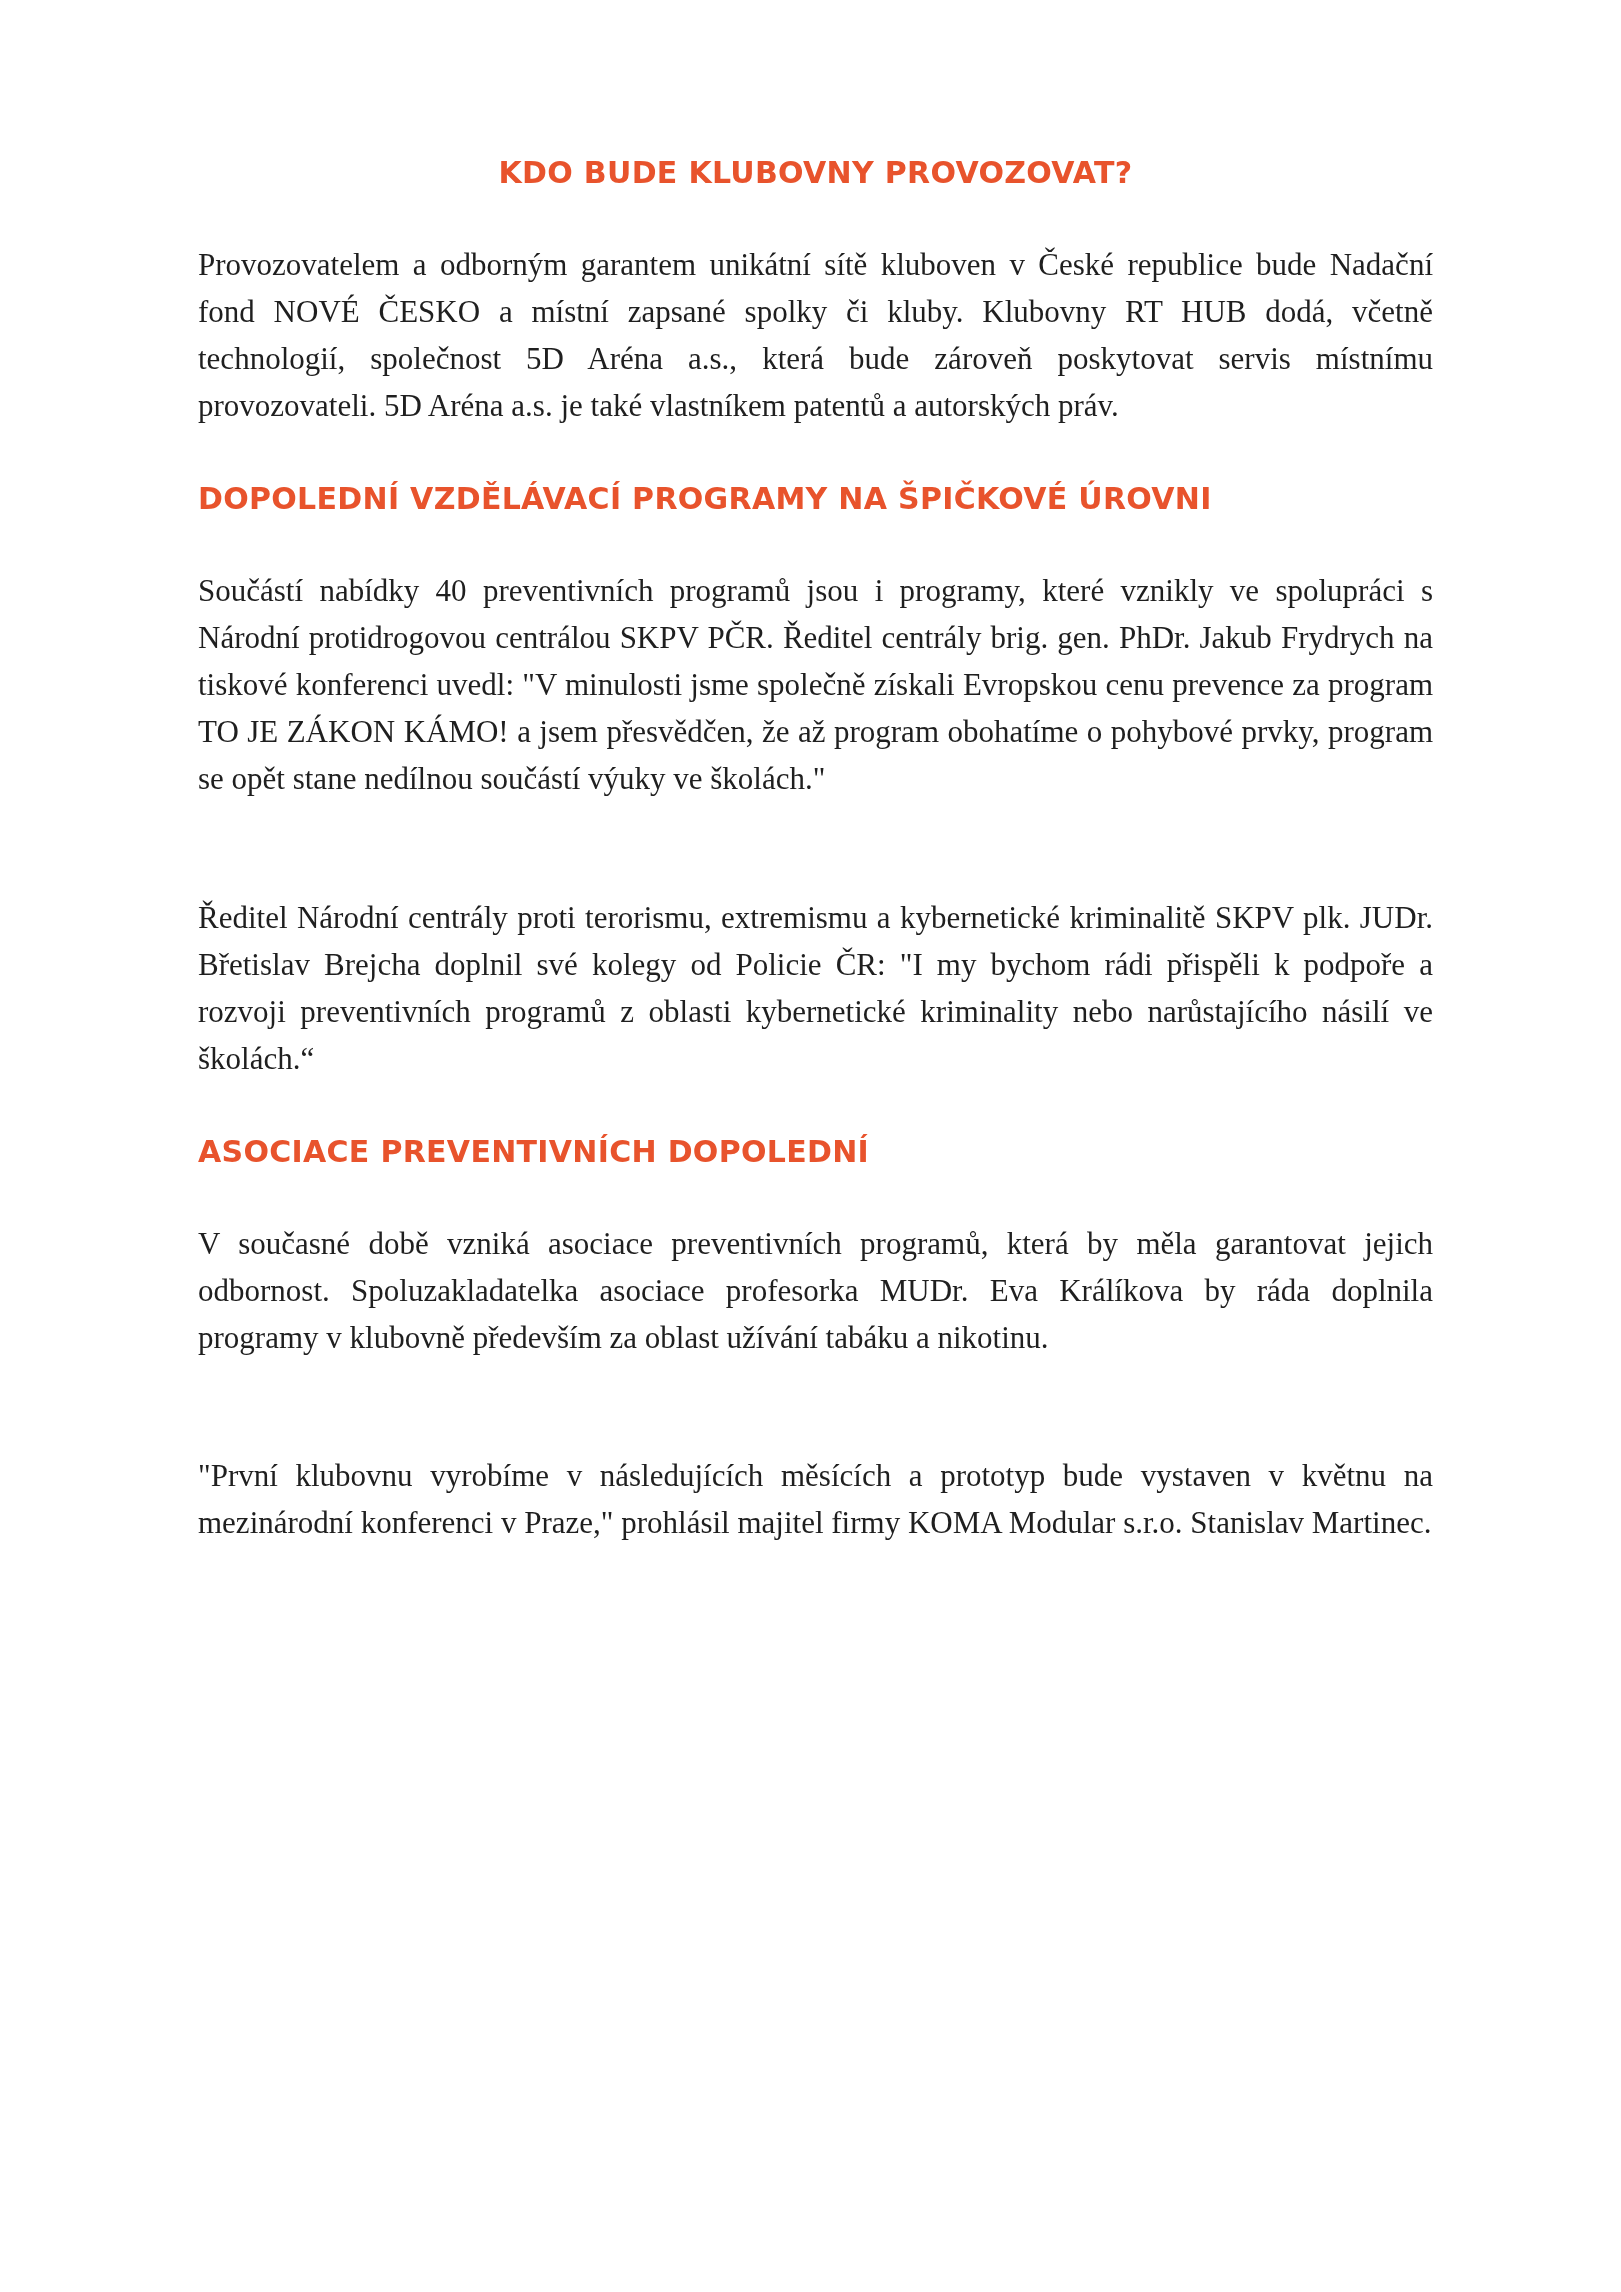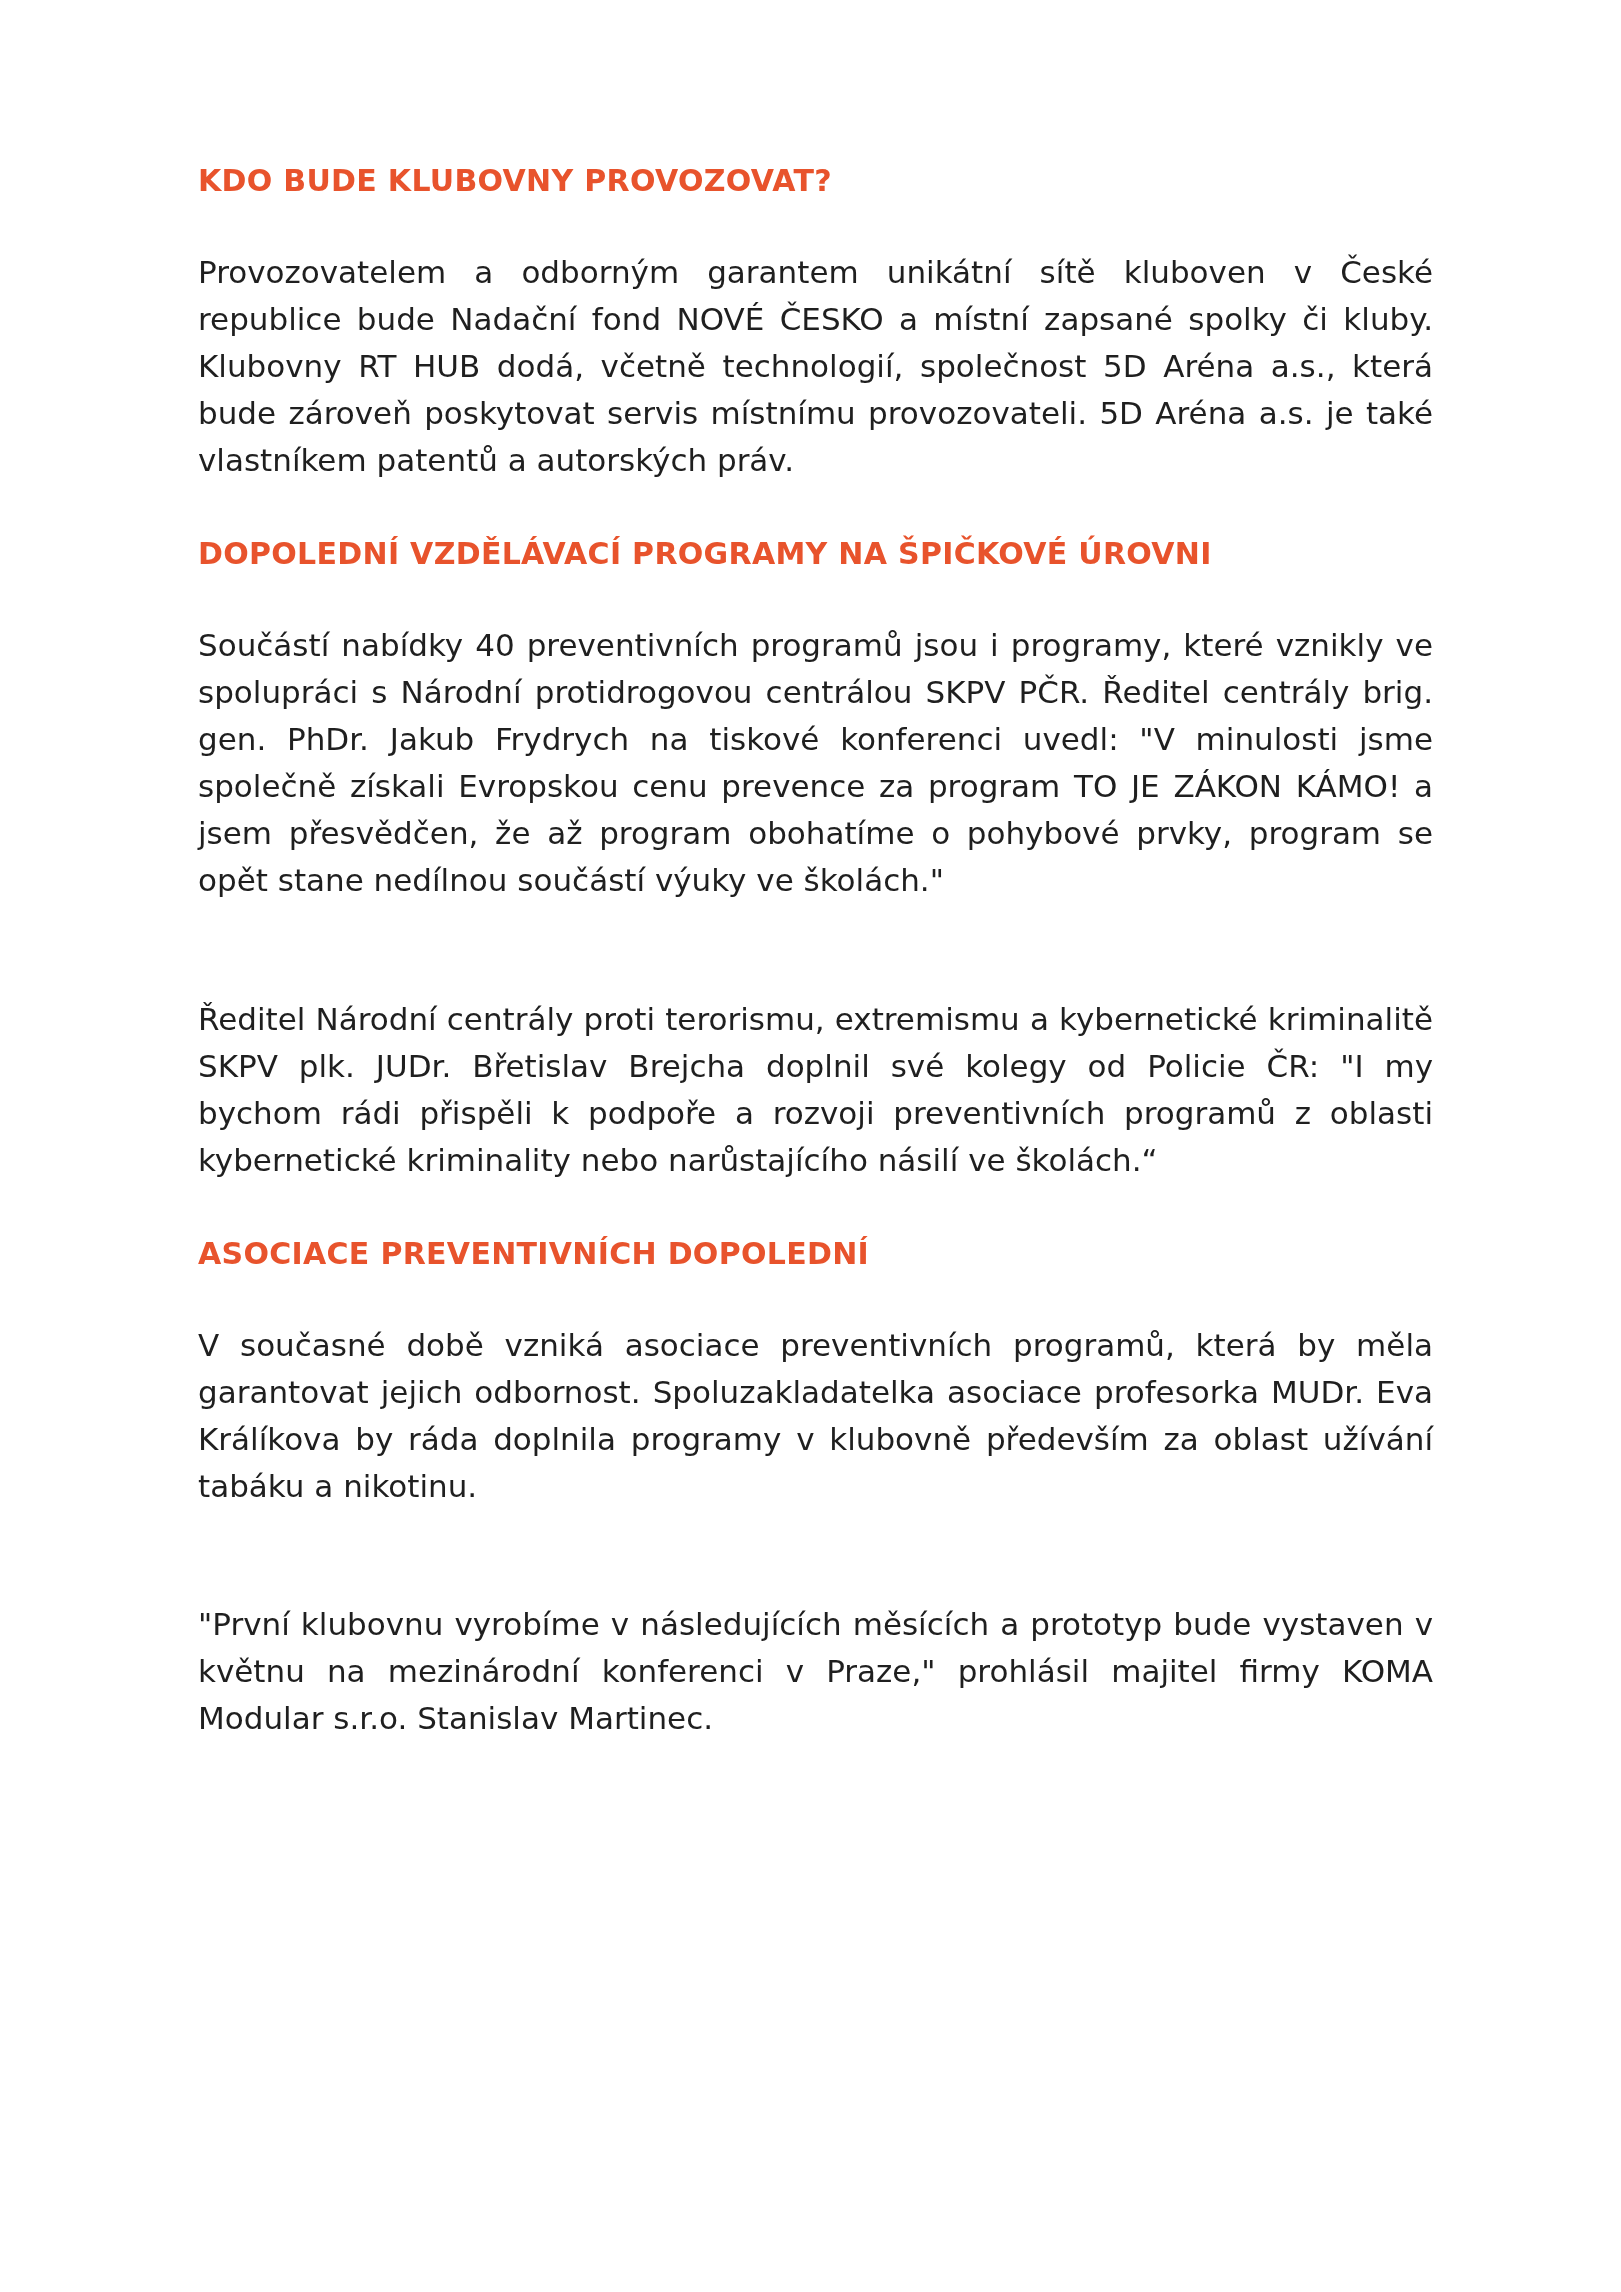--- a/index.html
+++ b/index.html
@@ -28,24 +28,25 @@
       line-height: 47px;
       margin: 0;
       letter-spacing: 0.3px;
     }
     .para {
       font-size: 31px;
       line-height: 47px;
       margin: 0;
       text-align: justify;
       text-align-last: left;
+      font-family: Liberation Serif, serif;
     }
     .gap-after-heading { height: 45px; }
     .gap-after-para { height: 46px; }
-    .sec1-heading { margin-top: 8px; }
+    .sec1-heading { margin-top: 0; text-align: center; }
   </style>
 </head>
 <body>
 
 <div class="page">
 
   <section>
     <h2 class="heading sec1-heading">KDO BUDE KLUBOVNY PROVOZOVAT?</h2>
     <div class="gap-after-heading"></div>
     <p class="para">Provozovatelem a odborným garantem unikátní sítě kluboven v České republice bude Nadační fond NOVÉ ČESKO a místní zapsané spolky či kluby. Klubovny RT HUB dodá, včetně technologií, společnost 5D Aréna a.s., která bude zároveň poskytovat servis místnímu provozovateli. 5D Aréna a.s. je také vlastníkem patentů a autorských práv.</p>

